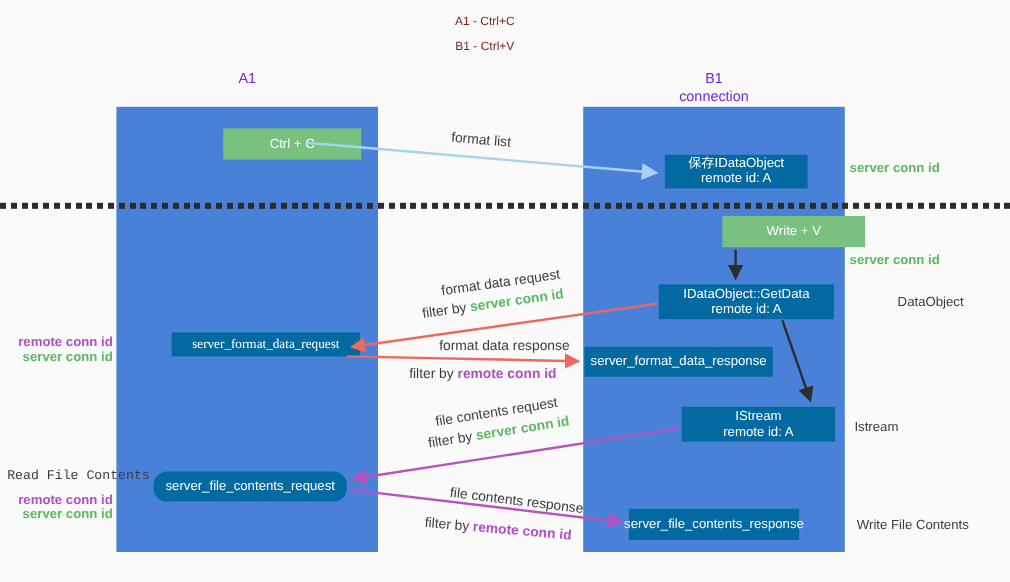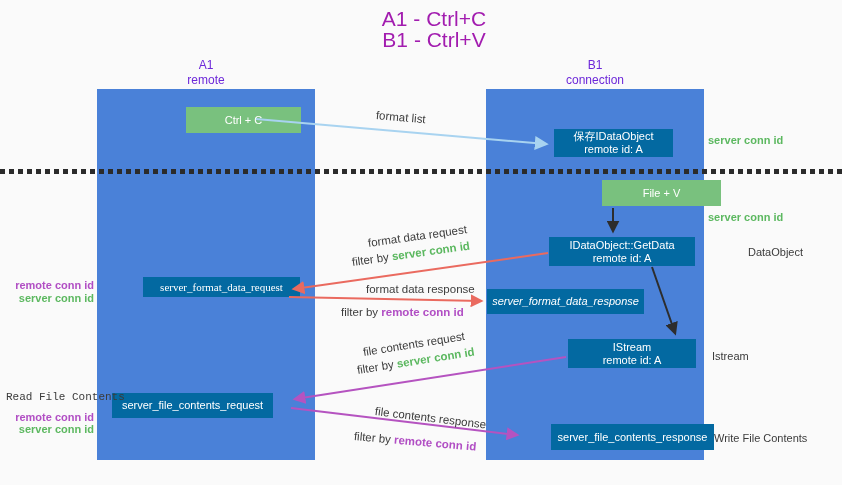--- a/index.html
+++ b/index.html
@@ -8,23 +8,23 @@
     background:#f3f3f3;
   }
   .stage{
     position:relative;
     width:842px;height:485px;
     background:#fafafa;
     overflow:hidden;
   }
   
   .title{
-    position:absolute;left:344px;top:8px;width:180px;
-    text-align:center;color:#a21caf;
-    font-size:21px;line-height:21px;
+    position:absolute;left:314px;top:8px;width:180px;
+    text-align:center;color:#7f1d1d;
+    font-size:10px;line-height:21px;
   }
   
   .col-header{
     position:absolute;width:160px;text-align:center;
     color:#6d28d9;font-size:12px;line-height:15px;top:58px;
   }
   .col-header.left{left:126px;}
   .col-header.right{left:515px;}
   
   .column{
@@ -74,21 +74,20 @@
 
 <div class="stage">
 
   <div class="title">
     <div>A1 - Ctrl+C</div>
     <div>B1 - Ctrl+V</div>
   </div>
 
   <div class="col-header left">
     <div>A1</div>
-    <div>remote</div>
   </div>
   <div class="col-header right">
     <div>B1</div>
     <div>connection</div>
   </div>
 
   <div class="column left"></div>
   <div class="column right"></div>
 
   <div class="divider"></div>
@@ -96,46 +95,46 @@
   <div class="node green" style="left:138px;top:107px;width:115px;height:26px;">
     <span>Ctrl + C</span>
   </div>
 
   <div class="node orange" style="left:554px;top:129px;width:119px;height:28px;">
     <span>保存IDataObject</span>
     <span>remote id: A</span>
   </div>
 
   <div class="node green" style="left:554px;top:180px;width:119px;height:26px;">
-    <span>File + V</span>
+    <span>Write + V</span>
   </div>
 
   <div class="node orange" style="left:549px;top:237px;width:146px;height:29px;">
     <span>IDataObject::GetData</span>
     <span>remote id: A</span>
   </div>
 
   <div class="node orange" style="left:143px;top:277px;width:157px;height:20px;font-family:Liberation Serif, serif;">
     <span>server_format_data_request</span>
   </div>
 
-  <div class="node orange" style="left:487px;top:289px;width:157px;height:25px;font-style:italic;">
+  <div class="node orange" style="left:487px;top:289px;width:157px;height:25px;">
     <span>server_format_data_response</span>
   </div>
 
   <div class="node orange" style="left:568px;top:339px;width:128px;height:29px;">
     <span>IStream</span>
     <span>remote id: A</span>
   </div>
 
-  <div class="node orange" style="left:112px;top:393px;width:161px;height:25px;">
+  <div class="node orange" style="left:128px;top:393px;width:161px;height:25px;border-radius:11px;">
     <span>server_file_contents_request</span>
   </div>
 
-  <div class="node orange" style="left:551px;top:424px;width:163px;height:26px;">
+  <div class="node orange" style="left:524px;top:424px;width:142px;height:26px;">
     <span>server_file_contents_response</span>
   </div>
 
   <div class="side-label green-text" style="left:708px;top:134px;">server conn id</div>
   <div class="side-label green-text" style="left:708px;top:211px;">server conn id</div>
   <div class="side-label" style="left:748px;top:246px;">DataObject</div>
   <div class="side-label" style="left:712px;top:350px;">Istream</div>
   <div class="side-label" style="left:714px;top:432px;">Write File Contents</div>
 
   <div class="conn-block" style="top:279px;">

